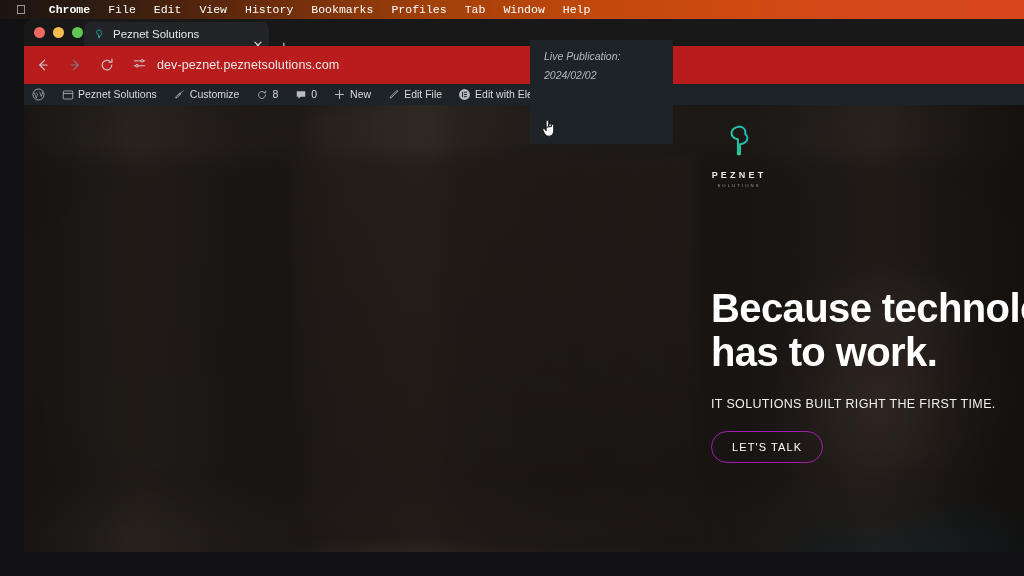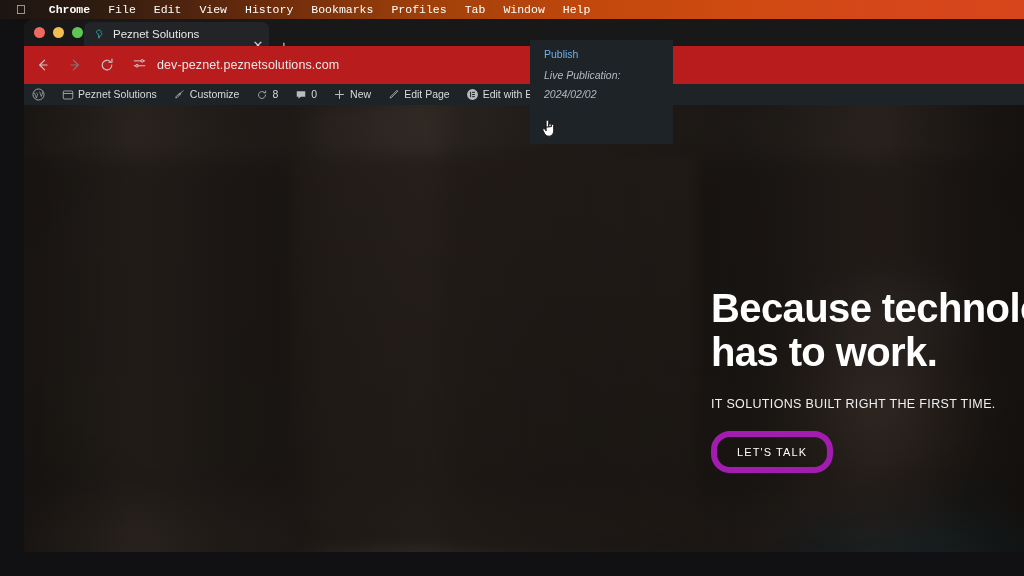--- a/index.html
+++ b/index.html
@@ -149,21 +149,21 @@
   #hero{ position:absolute; left:687px; top:181px; z-index:5; }
   #hero h1{
     font-size:40px; line-height:44px; font-weight:bold; color:#ffffff;
     letter-spacing:-.6px; white-space:nowrap;
   }
   #hero .sub{
     margin-top:23px; font-size:12.5px; color:#f0f0f0; letter-spacing:.35px; white-space:nowrap;
   }
   #btn{
     margin-top:20px; display:inline-block; padding:9px 20px;
-    border:6px solid #a21caf; border-radius:19px; color:#ffffff;
+    border:1px solid #a21caf; border-radius:19px; color:#ffffff;
     font-size:11px; letter-spacing:1.1px;
   }
 </style>
 </head>
 <body>
 
 <div id="screen">
 
   <div id="menubar">
     <span class="apple"></span>
@@ -281,51 +281,65 @@
             </svg>
         </span>
         <span class="lbl">New</span>
       </div>
       <div class="ab">
         <span class="abicon">
           <svg viewBox="0 0 24 24" width="13" height="13">
               <path d="M18.5 4.2l1.6 1.6-12 12-2.4.8.8-2.4z" fill="none" stroke="#b8bcc2" stroke-width="1.5" stroke-linejoin="round"></path>
             </svg>
         </span>
-        <span class="lbl">Edit Page</span>
+        <span class="lbl">Edit File</span>
       </div>
       <div class="ab">
         <span class="abicon">
           <svg viewBox="0 0 24 24" width="13" height="13">
               <circle cx="12" cy="12" r="10" fill="#b8bcc2"></circle>
               <rect x="7.5" y="7" width="1.9" height="10" fill="#1d2327"></rect>
               <rect x="11.2" y="7" width="5.3" height="1.9" fill="#1d2327"></rect>
               <rect x="11.2" y="11.1" width="5.3" height="1.9" fill="#1d2327"></rect>
               <rect x="11.2" y="15.1" width="5.3" height="1.9" fill="#1d2327"></rect>
             </svg>
         </span>
         <span class="lbl">Edit with Elementor</span>
       </div>
       <div class="ab accent">
         <span class="lbl">Staatic</span>
       </div>
     </div>
 
     <div id="staatic-menu">
-      <div class="item hl">Publish</div>
       <div class="item info">Live Publication: 2024/02/02</div>
     </div>
 
     <div id="page">
       <div id="photo"></div>
       <div id="photo2"></div>
       <div id="doorpanel"></div>
       <div id="overlay"></div>
       <div id="vignette"></div>
 
+      <div id="sitelogo">
+        <span class="mark">
+          <svg viewBox="0 0 44 44" width="40" height="40">
+            <defs>
+              <linearGradient id="lg" x1="0" y1="1" x2="1" y2="0">
+                <stop offset="0%" stop-color="#2bd38f"></stop>
+                <stop offset="100%" stop-color="#1fb6c9"></stop>
+              </linearGradient>
+            </defs>
+            <path d="M22 6.5c-4.6 0-8.3 3-8.3 6.8 0 3.5 3.1 6.4 7.1 6.7v16.5h2.3V25.6c4.6-.2 8.2-3.2 8.2-6.8 0-1.9-1-3.6-2.6-4.8.2-.6.3-1.2.3-1.8 0-3.4-3.1-6.2-7-6.2z" fill="none" stroke="url(#lg)" stroke-width="2.1" stroke-linejoin="round"></path>
+          </svg>
+        </span>
+        <div class="wordmark">PEZNET</div>
+        <div class="subword">SOLUTIONS</div>
+      </div>
 
       <div id="hero">
         <h1>
           <span>Because technology</span><br>
           <span>has to work.</span>
         </h1>
         <div class="sub">IT SOLUTIONS BUILT RIGHT THE FIRST TIME.</div>
         <div><a id="btn">LET'S TALK</a></div>
       </div>
     </div>

